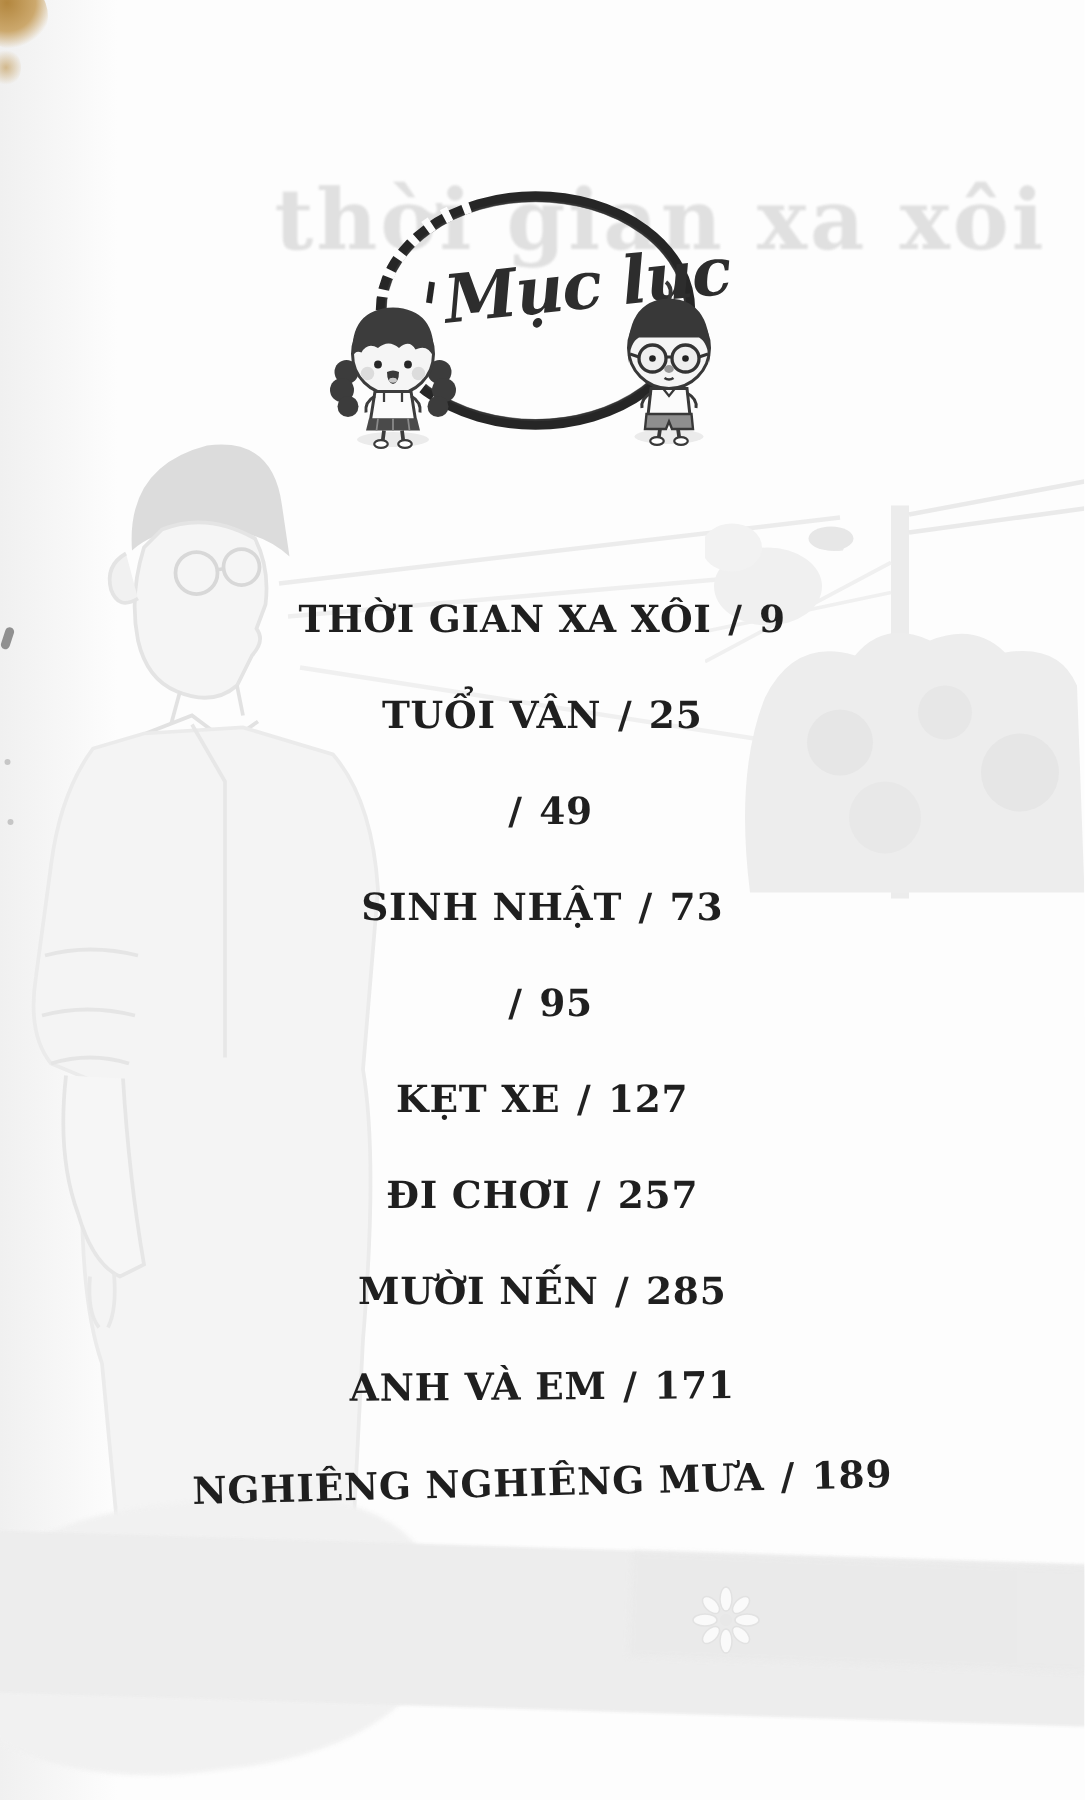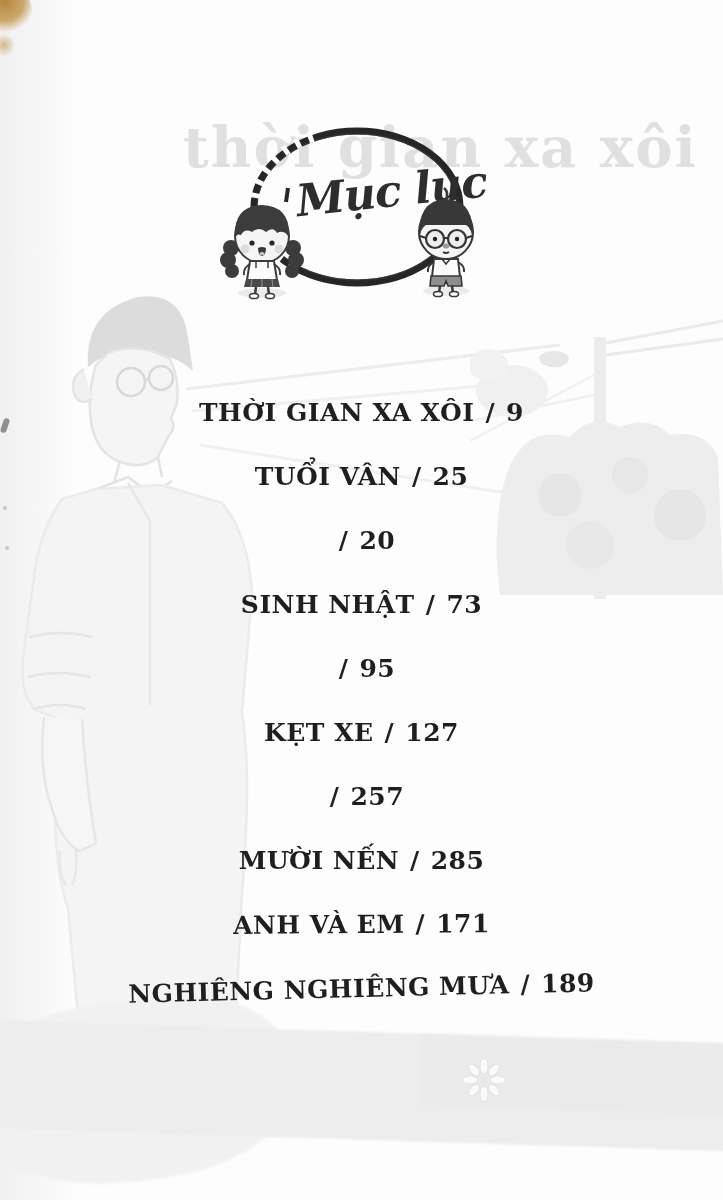--- a/index.html
+++ b/index.html
@@ -215,37 +215,38 @@
       <span class="sep">/</span>
       <span>9</span>
     </div>
     <div class="toc-row">
       <span>TUỔI VÂN</span>
       <span class="sep">/</span>
       <span>25</span>
     </div>
     <div class="toc-row">
       <span class="sep">/</span>
-      <span>20</span>
+      <span>49</span>
     </div>
     <div class="toc-row">
       <span>SINH NHẬT</span>
       <span class="sep">/</span>
       <span>73</span>
     </div>
     <div class="toc-row">
       <span class="sep">/</span>
       <span>95</span>
     </div>
     <div class="toc-row">
       <span>KẸT XE</span>
       <span class="sep">/</span>
       <span>127</span>
     </div>
     <div class="toc-row">
+      <span>ĐI CHƠI</span>
       <span class="sep">/</span>
       <span>257</span>
     </div>
     <div class="toc-row">
       <span>MƯỜI NẾN</span>
       <span class="sep">/</span>
       <span>285</span>
     </div>
     <div class="toc-row tilt-light">
       <span>ANH VÀ EM</span>

